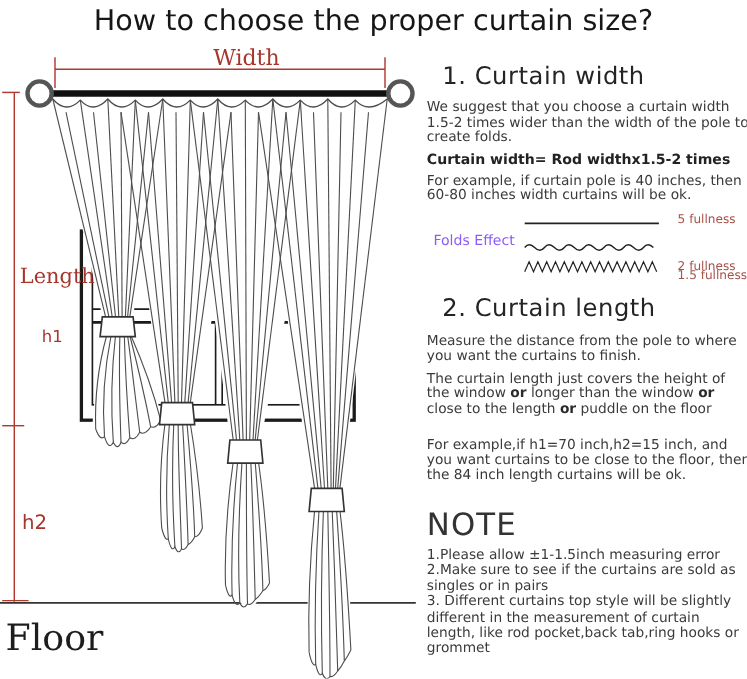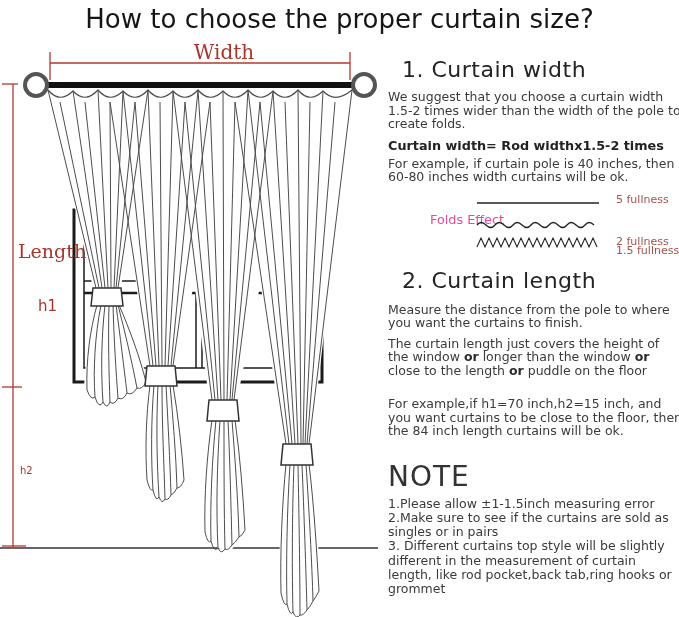--- a/index.html
+++ b/index.html
@@ -6,33 +6,33 @@
   #page{position:relative;width:679px;height:617px;background:#fff;overflow:hidden;
         font-family:"DejaVu Sans","Liberation Sans",sans-serif;color:#3a3a3a;}
   .abs{position:absolute;}
   #title{top:4px;left:0;width:679px;text-align:center;font-size:26px;color:#161616;letter-spacing:0px;}
   
   .serif-red{font-family:"DejaVu Serif","Liberation Serif",serif;color:#a8352c;}
   .sans-red{color:#a8352c;}
   #width-label{top:40px;left:174px;width:100px;text-align:center;font-size:20px;}
   #length-label{top:240px;left:18px;font-size:19px;}
   #h1-label{top:297px;left:38px;font-size:15px;}
-  #h2-label{top:465px;left:20px;font-size:10px;}
+  #h2-label{top:465px;left:20px;font-size:18px;}
   #floor-label{top:560px;left:5px;font-size:33px;font-family:"DejaVu Serif","Liberation Serif",serif;color:#1d1d1d;}
   
   #col{top:48px;left:388px;width:294px;}
   .h{font-size:22px;line-height:26px;color:#242424;letter-spacing:.5px;padding-left:14px;}
   #heading-width{margin-top:9px;}
   #heading-length{margin-top:14px;}
   .p{font-size:12.5px;line-height:13.5px;color:#3a3a3a;}
   #p-width-1{margin-top:7px;}
   #formula{margin-top:8px;font-size:12.8px;line-height:14px;font-weight:bold;color:#222;}
   #p-width-2{margin-top:4px;}
   #folds-block{position:relative;margin-top:8px;height:62px;}
-  #folds-label{position:absolute;left:6px;top:20px;font-size:12.8px;color:#ec4899;margin-left:36px;}
+  #folds-label{position:absolute;left:6px;top:20px;font-size:12.8px;color:#8b5cf6;}
   #folds-svg{position:absolute;left:84px;top:2px;}
   .fullness{position:absolute;left:228px;font-size:11px;color:#a5524a;white-space:nowrap;}
   #fullness-0{top:1px;} #fullness-1{top:22px;margin-top:30px;} #fullness-2{top:43px;}
   #p-length-1{margin-top:9px;}
   #p-length-2{margin-top:7px;}
   #p-length-3{margin-top:20px;}
   .b{font-weight:bold;color:#2b2b2b;}
   #note-heading{margin-top:24px;font-size:28px;line-height:30px;font-weight:400;color:#333;letter-spacing:1px;}
   #note-list{margin-top:5px;}
   .note-item{font-size:12.5px;line-height:14.3px;color:#3a3a3a;}
@@ -165,20 +165,21 @@
       <path d="M283,444 L311,444 L313,465 L281,465 Z"></path>
     </g>
   </svg>
 
   <div id="title" class="abs">How to choose the proper curtain size?</div>
 
   <div id="width-label" class="abs serif-red">Width</div>
   <div id="length-label" class="abs serif-red">Length</div>
   <div id="h1-label" class="abs sans-red">h1</div>
   <div id="h2-label" class="abs sans-red">h2</div>
+  <div id="floor-label" class="abs">Floor</div>
 
   <div id="col" class="abs">
     <div id="heading-width" class="h">1. Curtain width</div>
     <div id="p-width-1" class="p">We suggest that you choose a curtain width 1.5-2 times wider than the width of the pole to create folds.</div>
     <div id="formula">Curtain width= Rod widthx1.5-2 times</div>
     <div id="p-width-2" class="p">For example, if curtain pole is 40 inches, then 60-80 inches width curtains will be ok.</div>
 
     <div id="folds-block">
       <span id="folds-label">Folds Effect</span>
       <svg id="folds-svg" width="134" height="60" viewBox="0 0 134 60">

